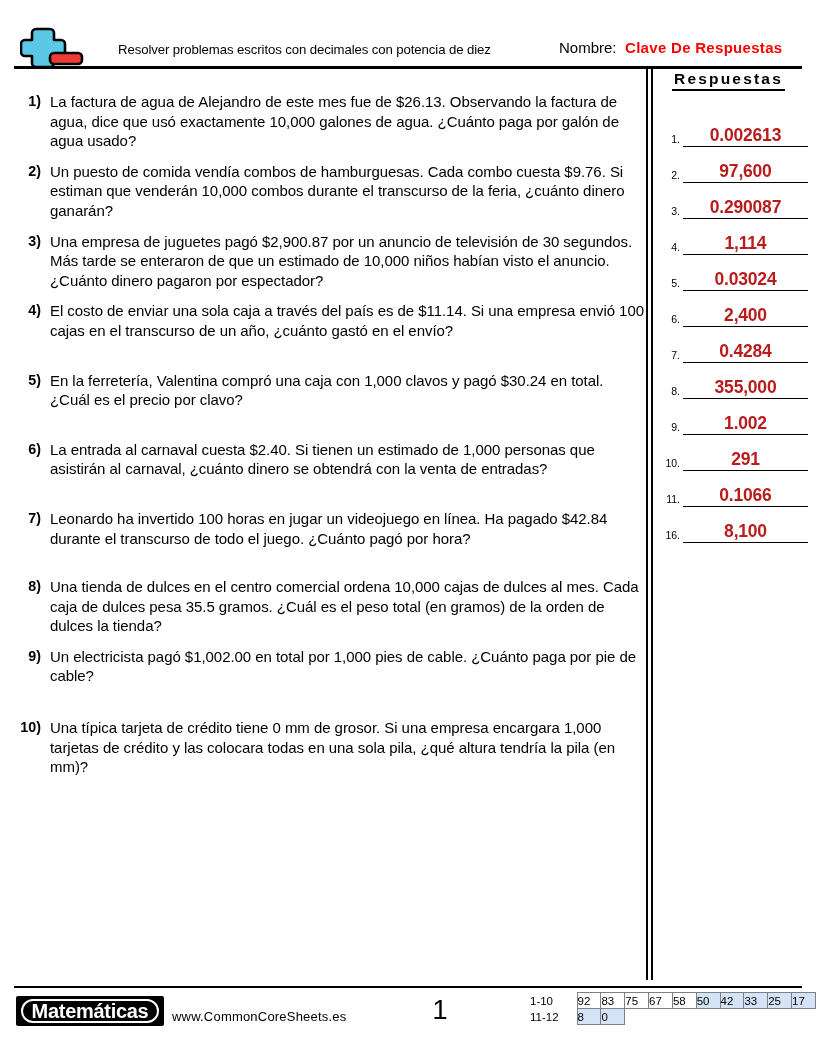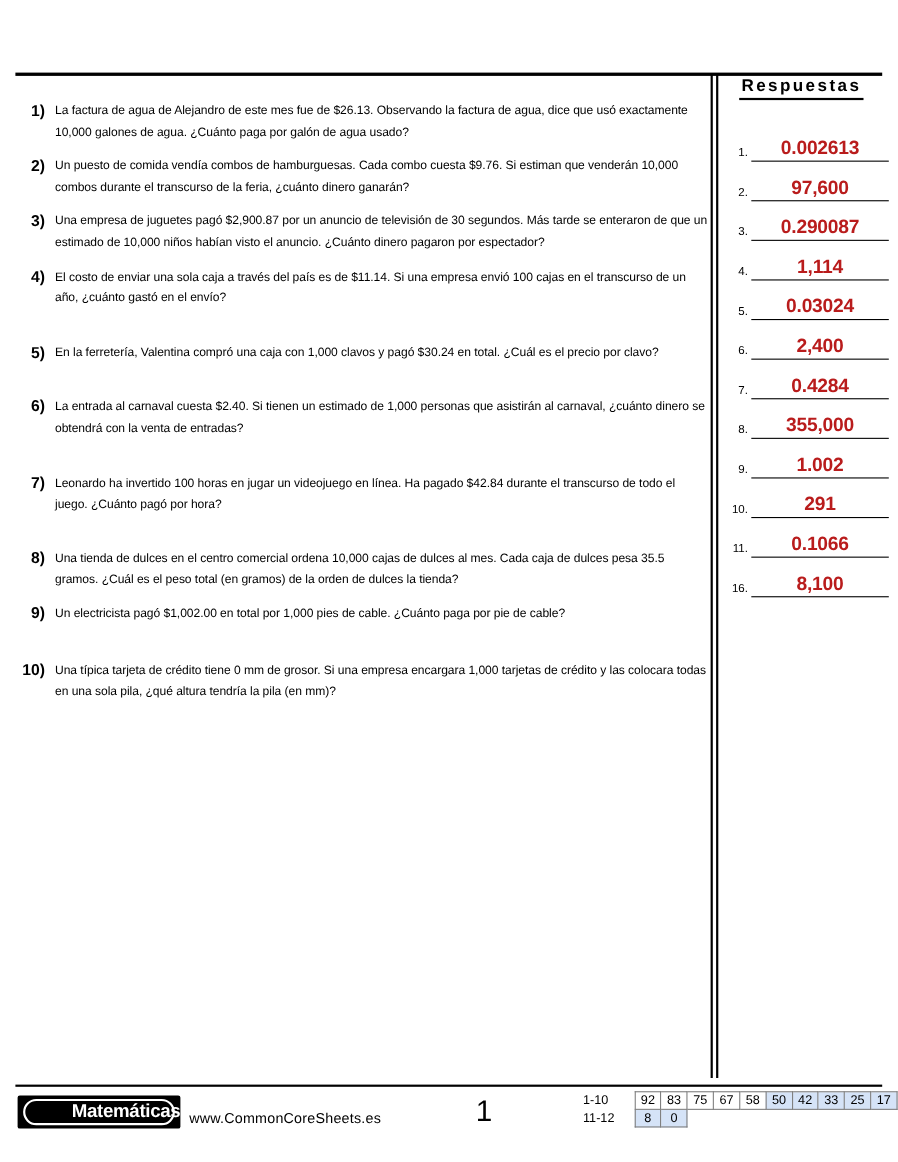--- a/index.html
+++ b/index.html
@@ -124,21 +124,21 @@
     flex: 0 0 34px;
     text-align: right;
     padding-right: 9px;
     font-size: 14.3px;
     font-weight: bold;
     line-height: 19.6px;
     box-sizing: border-box;
   }
   .p-text {
     flex: 1 1 auto;
-    font-size: 11px;
+    font-size: 15px;
     line-height: 19.6px;
     letter-spacing: -0.05px;
   }
 
   
   .answers {
     position: absolute;
     left: 658px;
     top: 70px;
     width: 150px;
@@ -209,23 +209,23 @@
     height: 24px;
     border: 2px solid #ffffff;
     border-radius: 13px;
     box-sizing: border-box;
   }
   .brand-text {
     position: absolute;
     left: 0;
     top: 4px;
     width: 148px;
-    text-align: right;
+    text-align: center;
     color: #ffffff;
-    font-size: 17px;
+    font-size: 20px;
     font-weight: bold;
     letter-spacing: -0.3px;
   }
   .site {
     position: absolute;
     left: 172px;
     top: 1009px;
     font-size: 13px;
     letter-spacing: 0.2px;
     color: #000;
@@ -244,21 +244,21 @@
   .score {
     position: absolute;
     left: 530px;
     top: 992px;
   }
   .score table {
     border-collapse: collapse;
   }
   .score td {
     font-size: 11.5px;
-    text-align: center;
+    text-align: left;
     height: 15px;
     padding: 0;
   }
   .score td.lbl {
     border: none;
     text-align: left;
     padding-right: 5px;
     width: 42px;
     font-size: 11.5px;
   }
@@ -273,20 +273,35 @@
   .score td.empty {
     border: none;
     background: transparent;
   }
 </style>
 </head>
 <body>
 
 <div class="page">
 
+  <div class="header">
+
+    <div class="logo">
+      <svg width="70" height="42" viewBox="0 0 70 42" xmlns="http://www.w3.org/2000/svg">
+        <path d="M16 3 h14 a4 4 0 0 1 4 4 v7 h7 a4 4 0 0 1 4 4 v8 a4 4 0 0 1 -4 4 h-7 v7 a4 4 0 0 1 -4 4 h-14 a4 4 0 0 1 -4 -4 v-7 h-7 a4 4 0 0 1 -4 -4 v-8 a4 4 0 0 1 4 -4 h7 v-7 a4 4 0 0 1 4 -4 z" fill="#5bc8e8" stroke="#000000" stroke-width="2.6" stroke-linejoin="round"></path>
+        <rect x="30" y="27" width="32" height="11" rx="4" ry="4" fill="#ee3b36" stroke="#000000" stroke-width="2.6"></rect>
+      </svg>
+    </div>
+
+    <div class="hdr-title">Resolver problemas escritos con decimales con potencia de diez</div>
+
+    <div class="hdr-name-label">Nombre:</div>
+
+    <div class="hdr-name-value">Clave De Respuestas</div>
+  </div>
 
   <div class="hdr-rule"></div>
 
 
   <div class="divider">
     <div class="ln a"></div>
     <div class="ln b"></div>
   </div>
 
   <div class="problems">

